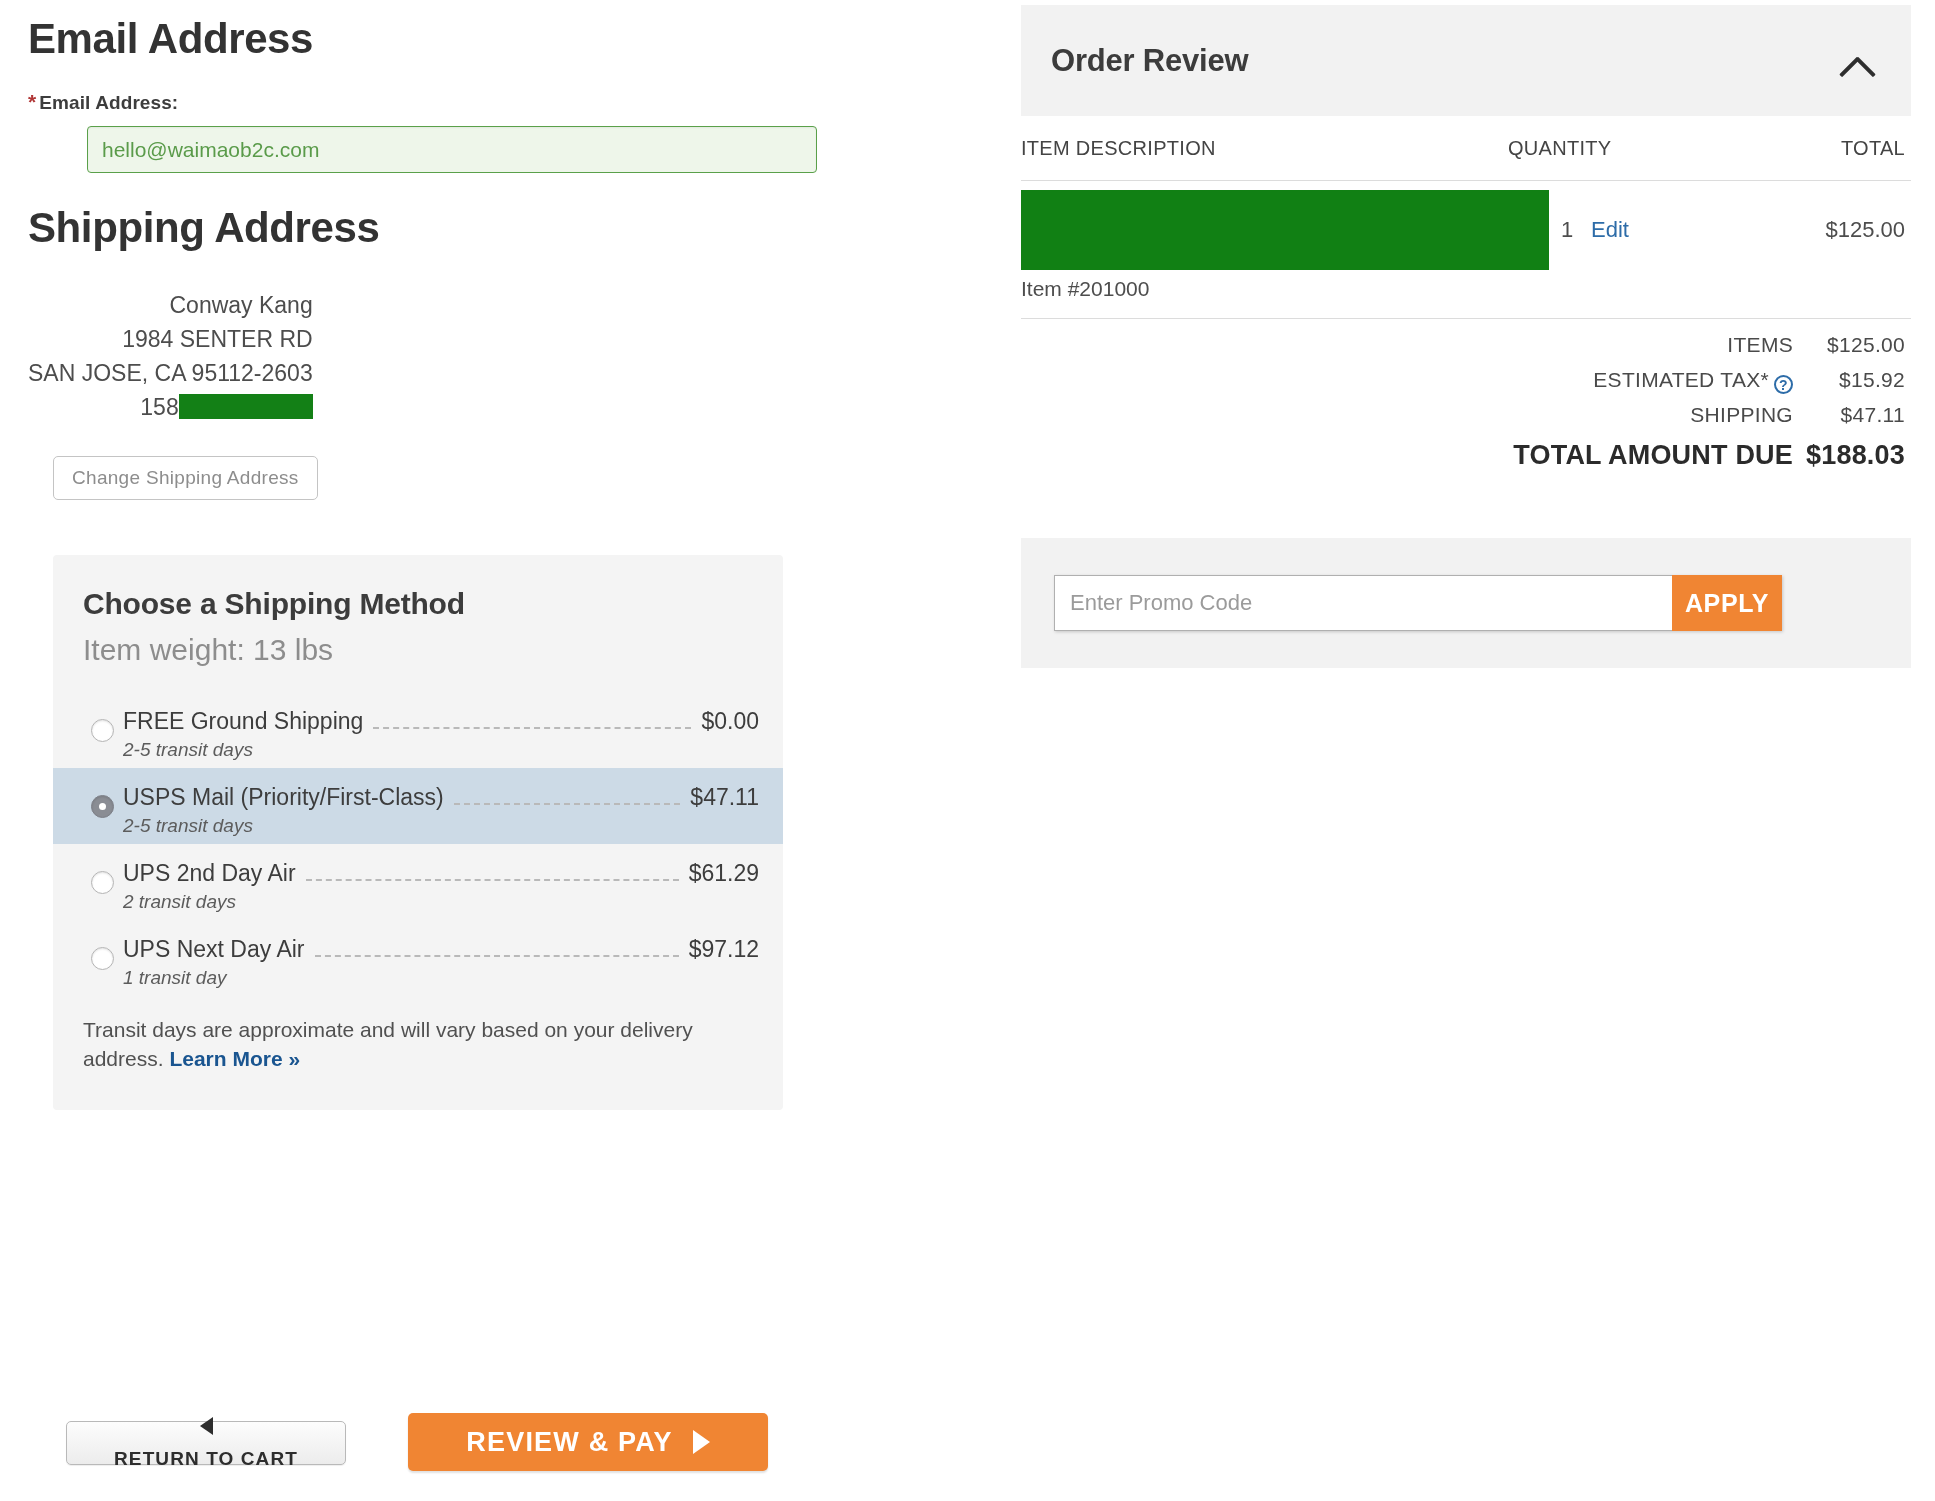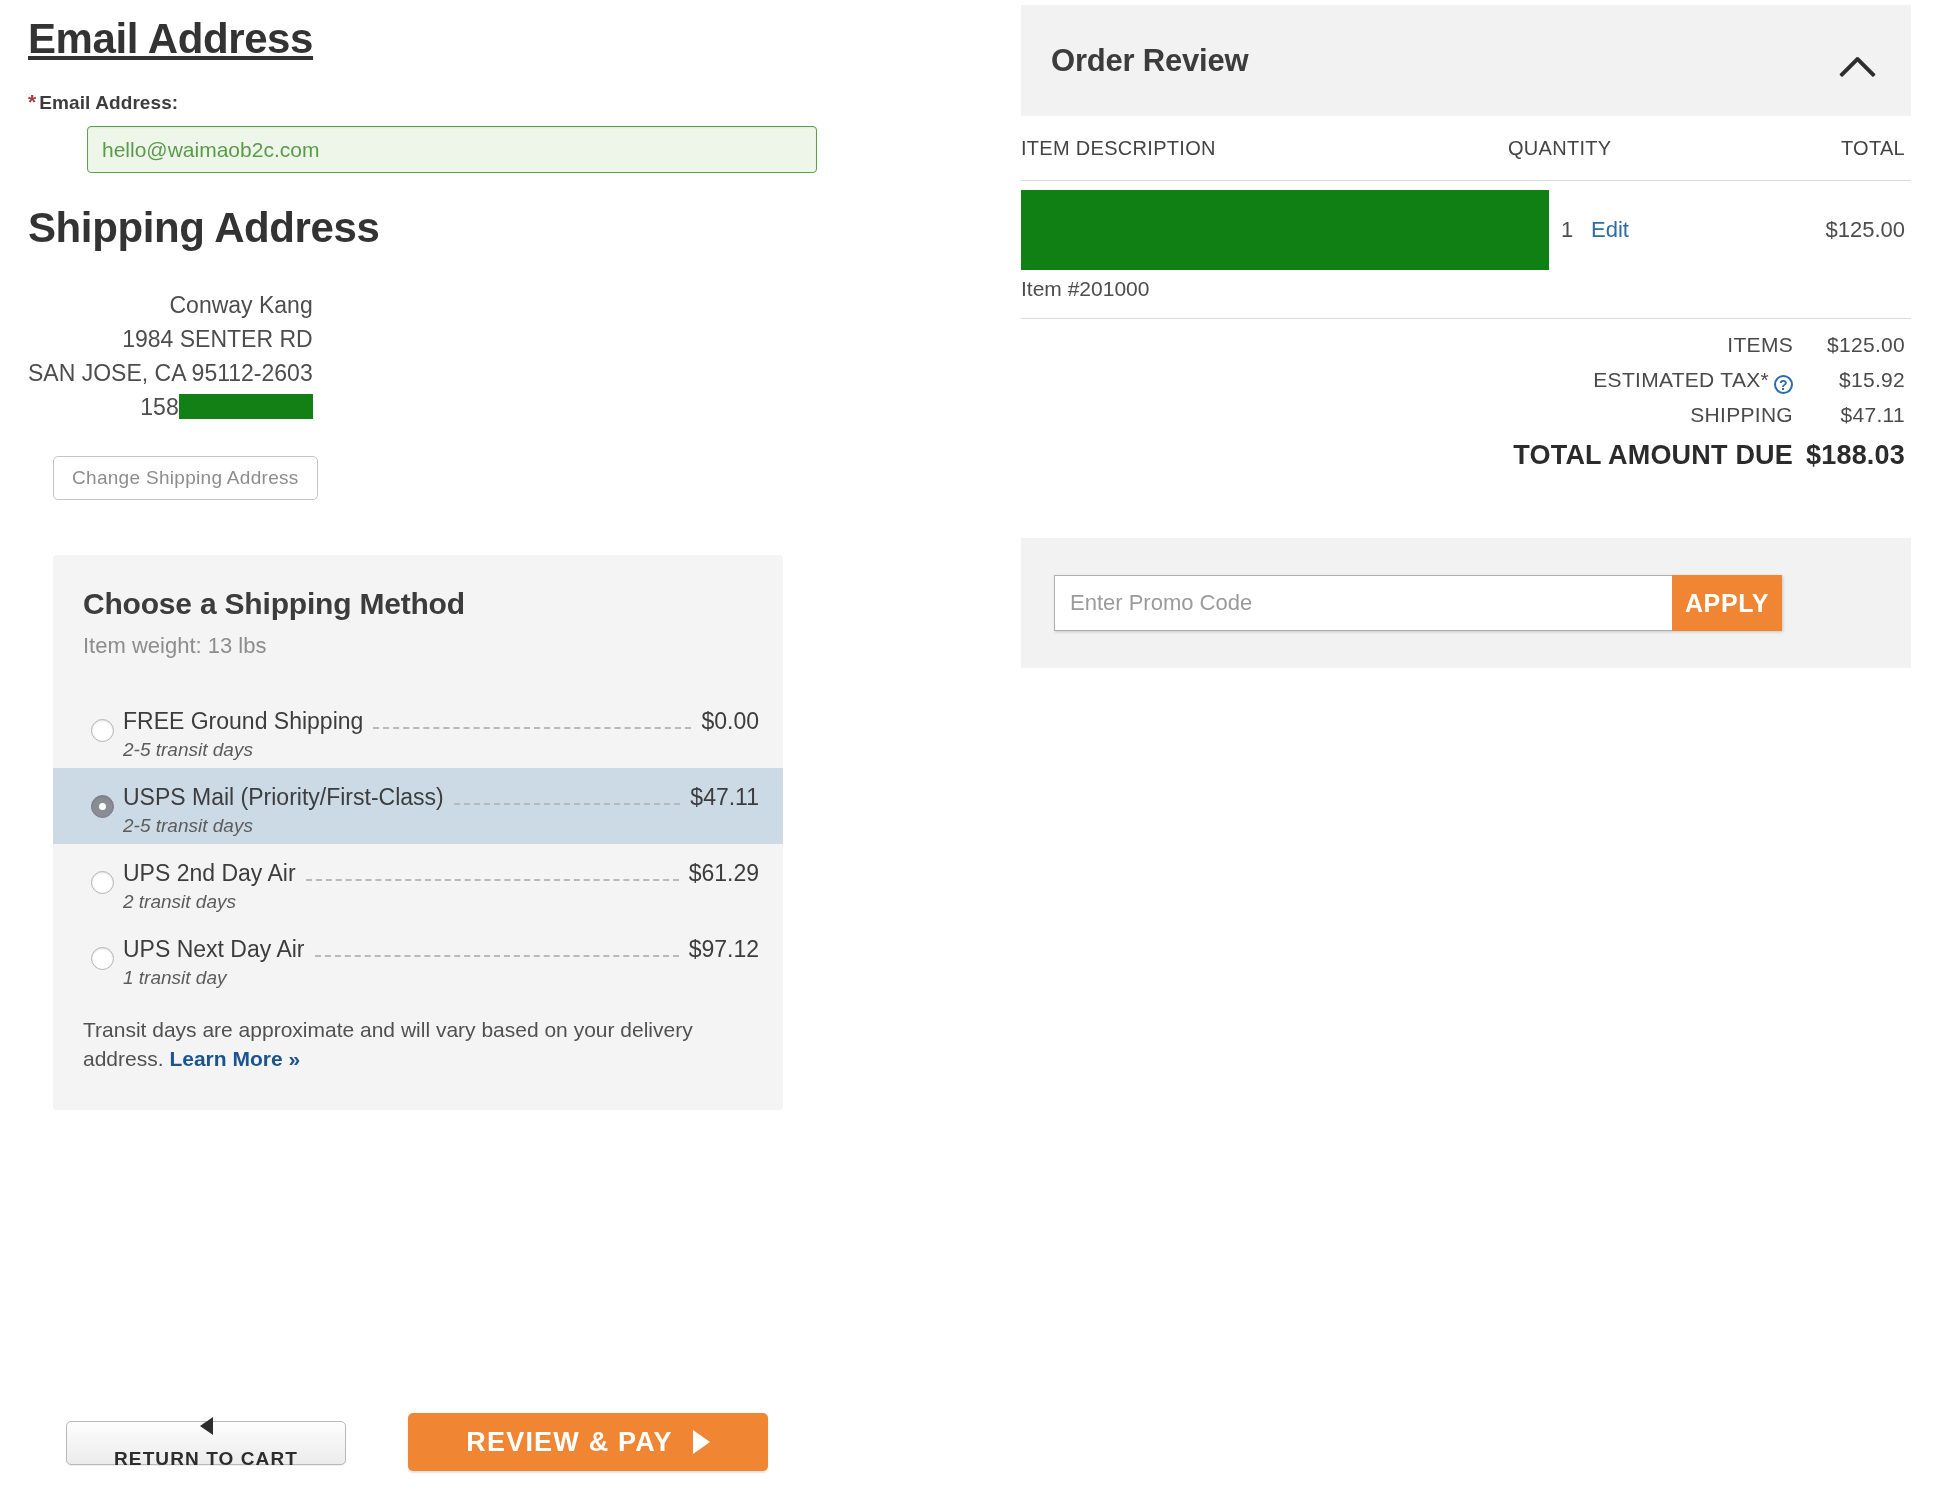--- a/index.html
+++ b/index.html
@@ -23,21 +23,21 @@
 
   
   .h-section {
     font-size: 42px;
     font-weight: bold;
     color: #333333;
     letter-spacing: -0.4px;
     margin: 0;
     line-height: 1.0;
   }
-  #email-heading { position: absolute; left: 0; top: 18px; text-decoration: underline; }
+  #email-heading { position: absolute; left: 0; top: 18px; }
 
   .field-label {
     position: absolute; left: 0; top: 90px;
     font-size: 19px; font-weight: bold; color: #3d3d3d;
     letter-spacing: 0.1px;
   }
   .req-star { color: #b03636; font-size: 21px; font-weight: bold; margin-right: 3px; }
 
   .email-input {
     position: absolute; left: 27px; top: 126px;
@@ -89,21 +89,21 @@
     background: #f4f4f4;
     border-radius: 4px;
   }
   .ship-title {
     position: absolute; left: 30px; top: 32px;
     font-size: 30px; font-weight: bold; color: #3c3c3c;
     letter-spacing: -0.2px;
   }
   .ship-weight {
     position: absolute; left: 30px; top: 78px;
-    font-size: 22px; color: #8d8d8d;
+    font-size: 30px; color: #8d8d8d;
   }
 
   .ship-list { position: absolute; left: 0; top: 137px; width: 730px; }
 
   .ship-row {
     position: relative;
     height: 76px;
     padding: 0 30px 0 70px;
     cursor: pointer;
   }

